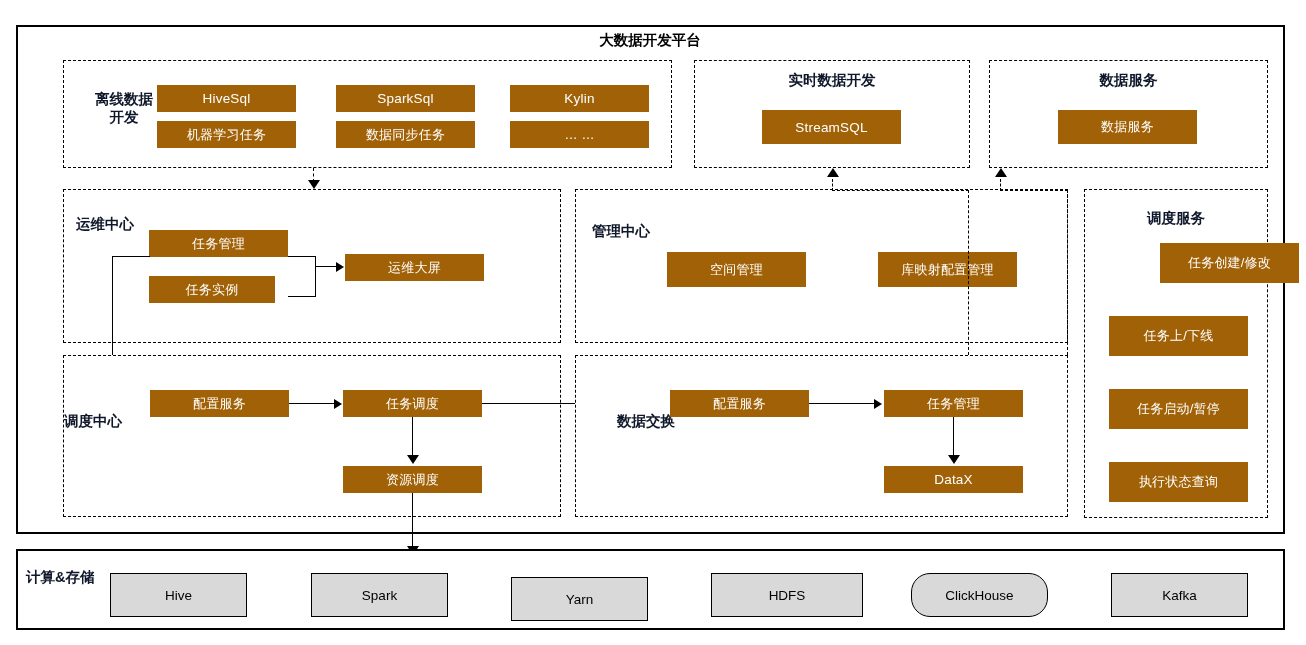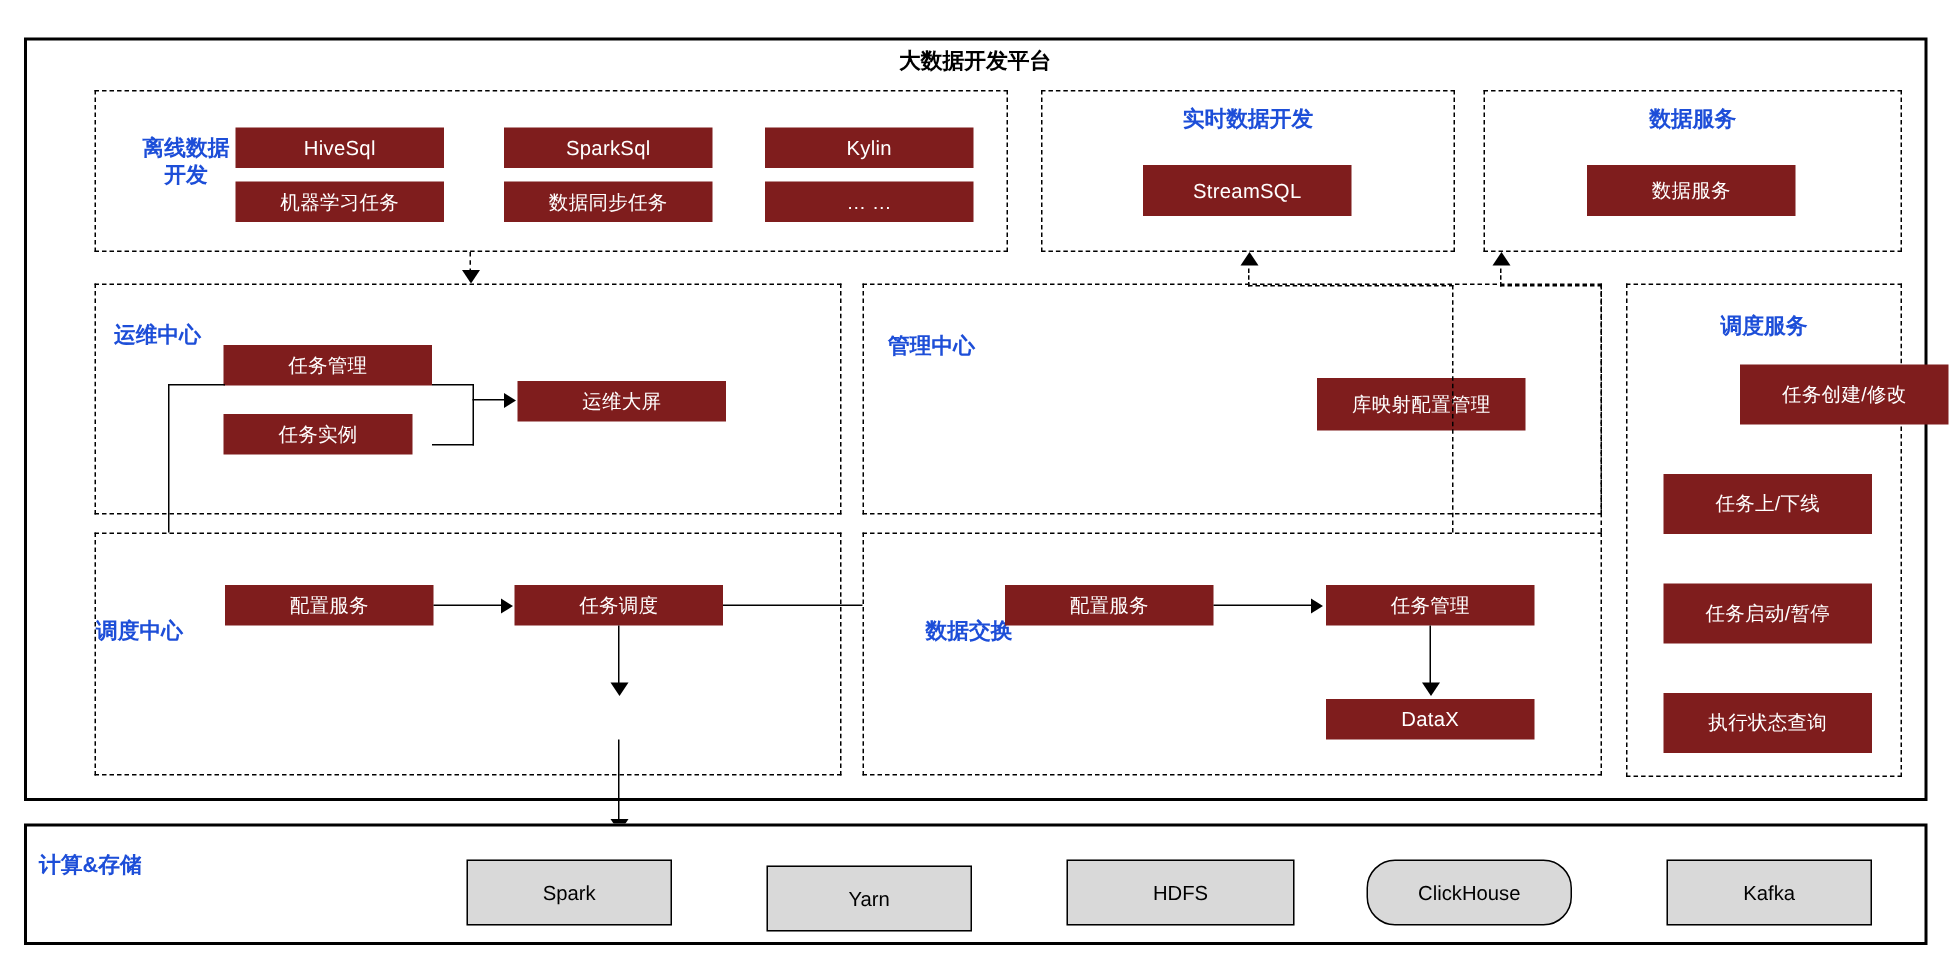--- a/index.html
+++ b/index.html
@@ -12,28 +12,28 @@
   .dashed{border:1.5px dashed #000;background:#fff;}
 
   
   .platform-title{
     font-size:14.5px;font-weight:bold;color:#000;
     text-align:center;white-space:nowrap;
   }
 
   
   .grp-label{
-    font-size:14.5px;font-weight:bold;color:#1d4ed8;white-space:nowrap;
+    font-size:14.5px;font-weight:bold;color:#0f172a;white-space:nowrap;
     line-height:1.25;
   }
   .grp-label.center{text-align:center;}
 
   
   .blue{
-    background:#7f1d1d;color:#ffffff;
+    background:#a16207;color:#ffffff;
     display:flex;align-items:center;justify-content:center;
     font-size:13px;white-space:nowrap;letter-spacing:.2px;
   }
   .blue.en{font-size:13.5px;}
 
   
   .grey{
     background:#D9D9D9;color:#000;border:1px solid #000;
     display:flex;align-items:center;justify-content:center;
     font-size:13.5px;white-space:nowrap;
@@ -96,35 +96,37 @@
   <div class="abs arrow arr-right" style="left:336px;top:262px;"></div>
 
   <div class="abs hline" style="left:112px;top:256px;width:38px;"></div>
   <div class="abs vline" style="left:112px;top:256px;height:149px;"></div>
   <div class="abs hline" style="left:112px;top:403px;width:30px;"></div>
   <div class="abs arrow arr-right" style="left:140px;top:399px;"></div>
 
   <div class="abs dashed" style="left:575px;top:189px;width:493px;height:154px;"></div>
   <div class="abs grp-label" style="left:592px;top:222px;">管理中心</div>
 
+  <div class="abs blue" style="left:667px;top:252px;width:139px;height:35px;">空间管理</div>
   <div class="abs blue" style="left:878px;top:252px;width:139px;height:35px;">库映射配置管理</div>
 
   <div class="abs dashed" style="left:1084px;top:189px;width:184px;height:329px;"></div>
   <div class="abs grp-label center" style="left:1084px;top:209px;width:184px;">调度服务</div>
 
   <div class="abs blue" style="left:1160px;top:243px;width:139px;height:40px;">任务创建/修改</div>
   <div class="abs blue" style="left:1109px;top:316px;width:139px;height:40px;">任务上/下线</div>
   <div class="abs blue" style="left:1109px;top:389px;width:139px;height:40px;">任务启动/暂停</div>
   <div class="abs blue" style="left:1109px;top:462px;width:139px;height:40px;">执行状态查询</div>
 
   <div class="abs dashed" style="left:63px;top:355px;width:498px;height:162px;"></div>
   <div class="abs grp-label" style="left:64px;top:412px;font-family:Liberation Serif, serif;">调度中心</div>
 
   <div class="abs blue" style="left:150px;top:390px;width:139px;height:27px;">配置服务</div>
   <div class="abs blue" style="left:343px;top:390px;width:139px;height:27px;">任务调度</div>
+  <div class="abs blue" style="left:343px;top:466px;width:139px;height:27px;">资源调度</div>
 
   <div class="abs hline" style="left:289px;top:403px;width:46px;"></div>
   <div class="abs arrow arr-right" style="left:334px;top:399px;"></div>
 
   <div class="abs vline" style="left:412px;top:417px;height:40px;"></div>
   <div class="abs arrow arr-down" style="left:407px;top:455px;"></div>
 
   <div class="abs hline" style="left:482px;top:403px;width:194px;"></div>
   <div class="abs arrow arr-right" style="left:674px;top:399px;"></div>
 
@@ -153,19 +155,20 @@
   <div class="abs vline-d" style="left:968px;top:190px;height:165px;"></div>
 
   <div class="abs vline-d" style="left:1000px;top:179px;height:12px;"></div>
   <div class="abs arrow arr-up" style="left:995px;top:168px;"></div>
   <div class="abs hline-d" style="left:1000px;top:190px;width:68px;"></div>
   <div class="abs vline-d" style="left:1067px;top:190px;height:165px;"></div>
 
   <div class="abs outer" style="left:16px;top:549px;width:1269px;height:81px;"></div>
   <div class="abs grp-label" style="left:26px;top:568px;">计算&amp;存储</div>
 
+  <div class="abs grey" style="left:110px;top:573px;width:137px;height:44px;">Hive</div>
   <div class="abs grey" style="left:311px;top:573px;width:137px;height:44px;">Spark</div>
   <div class="abs grey" style="left:511px;top:577px;width:137px;height:44px;">Yarn</div>
   <div class="abs grey" style="left:711px;top:573px;width:152px;height:44px;">HDFS</div>
   <div class="abs grey" style="left:911px;top:573px;width:137px;height:44px;border-radius:19px;">ClickHouse</div>
   <div class="abs grey" style="left:1111px;top:573px;width:137px;height:44px;">Kafka</div>
 
 </div>
 
 </body></html>

